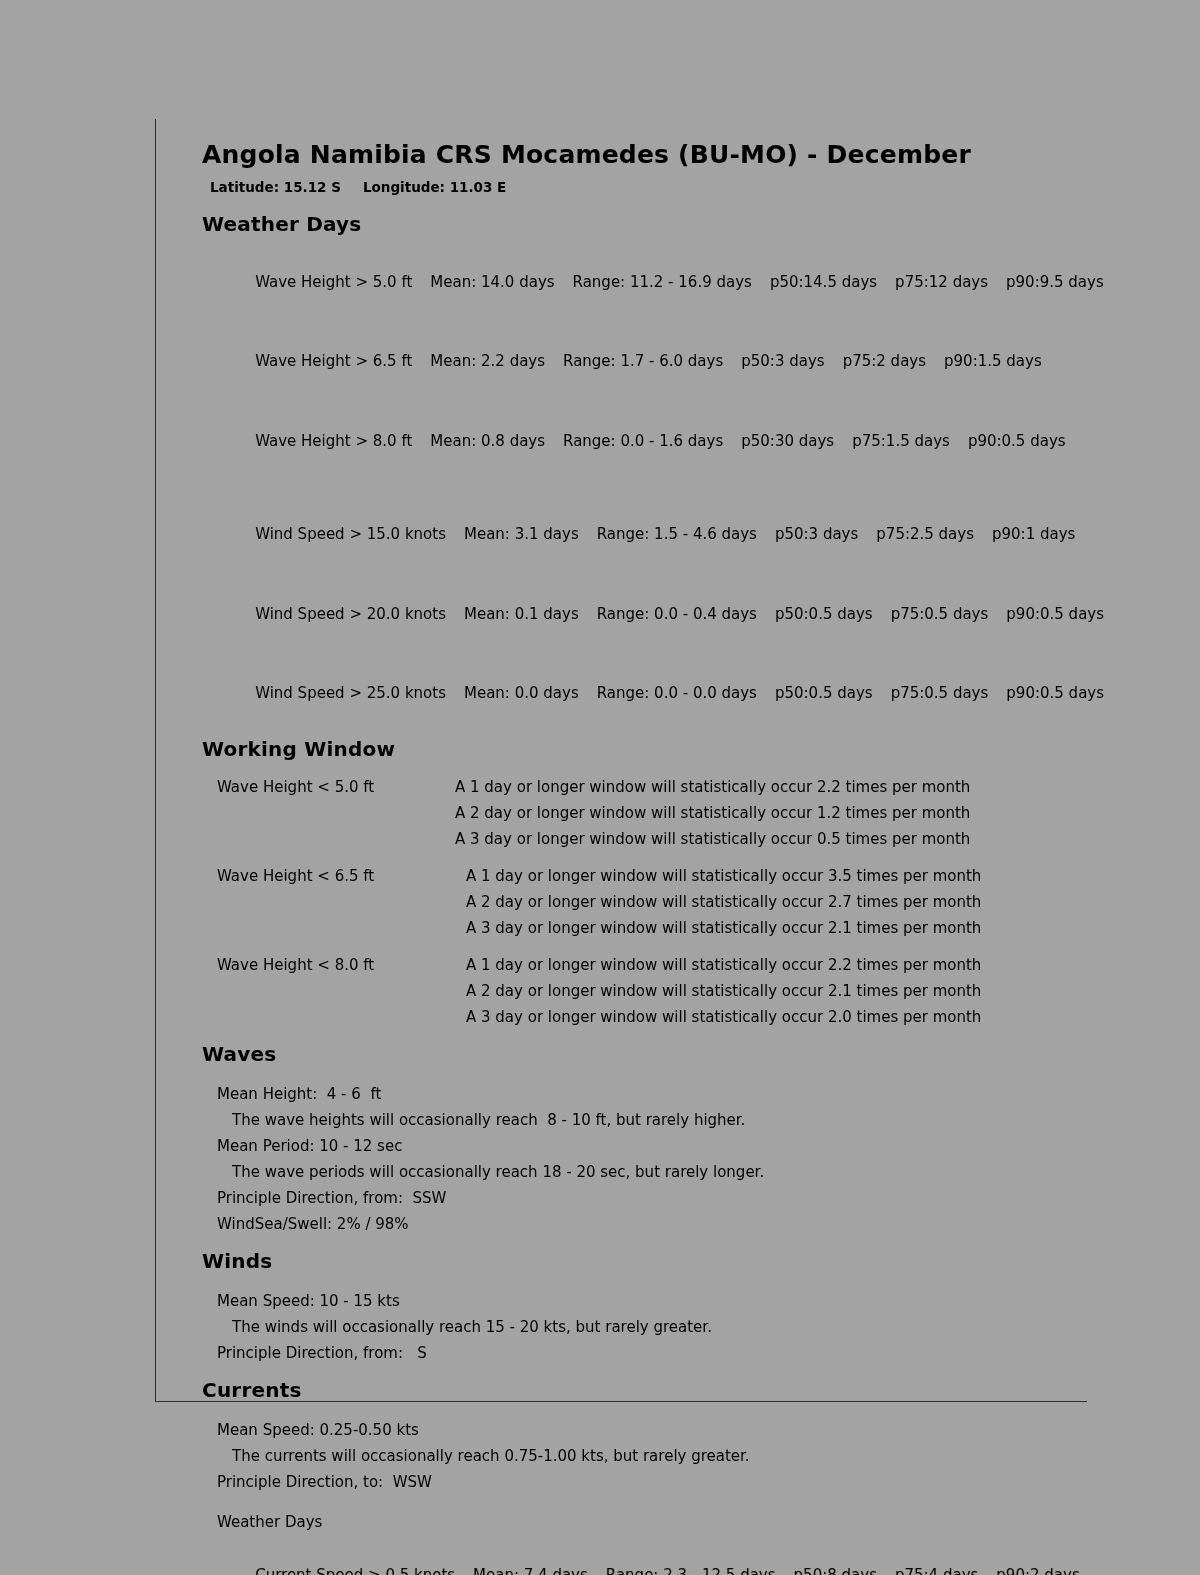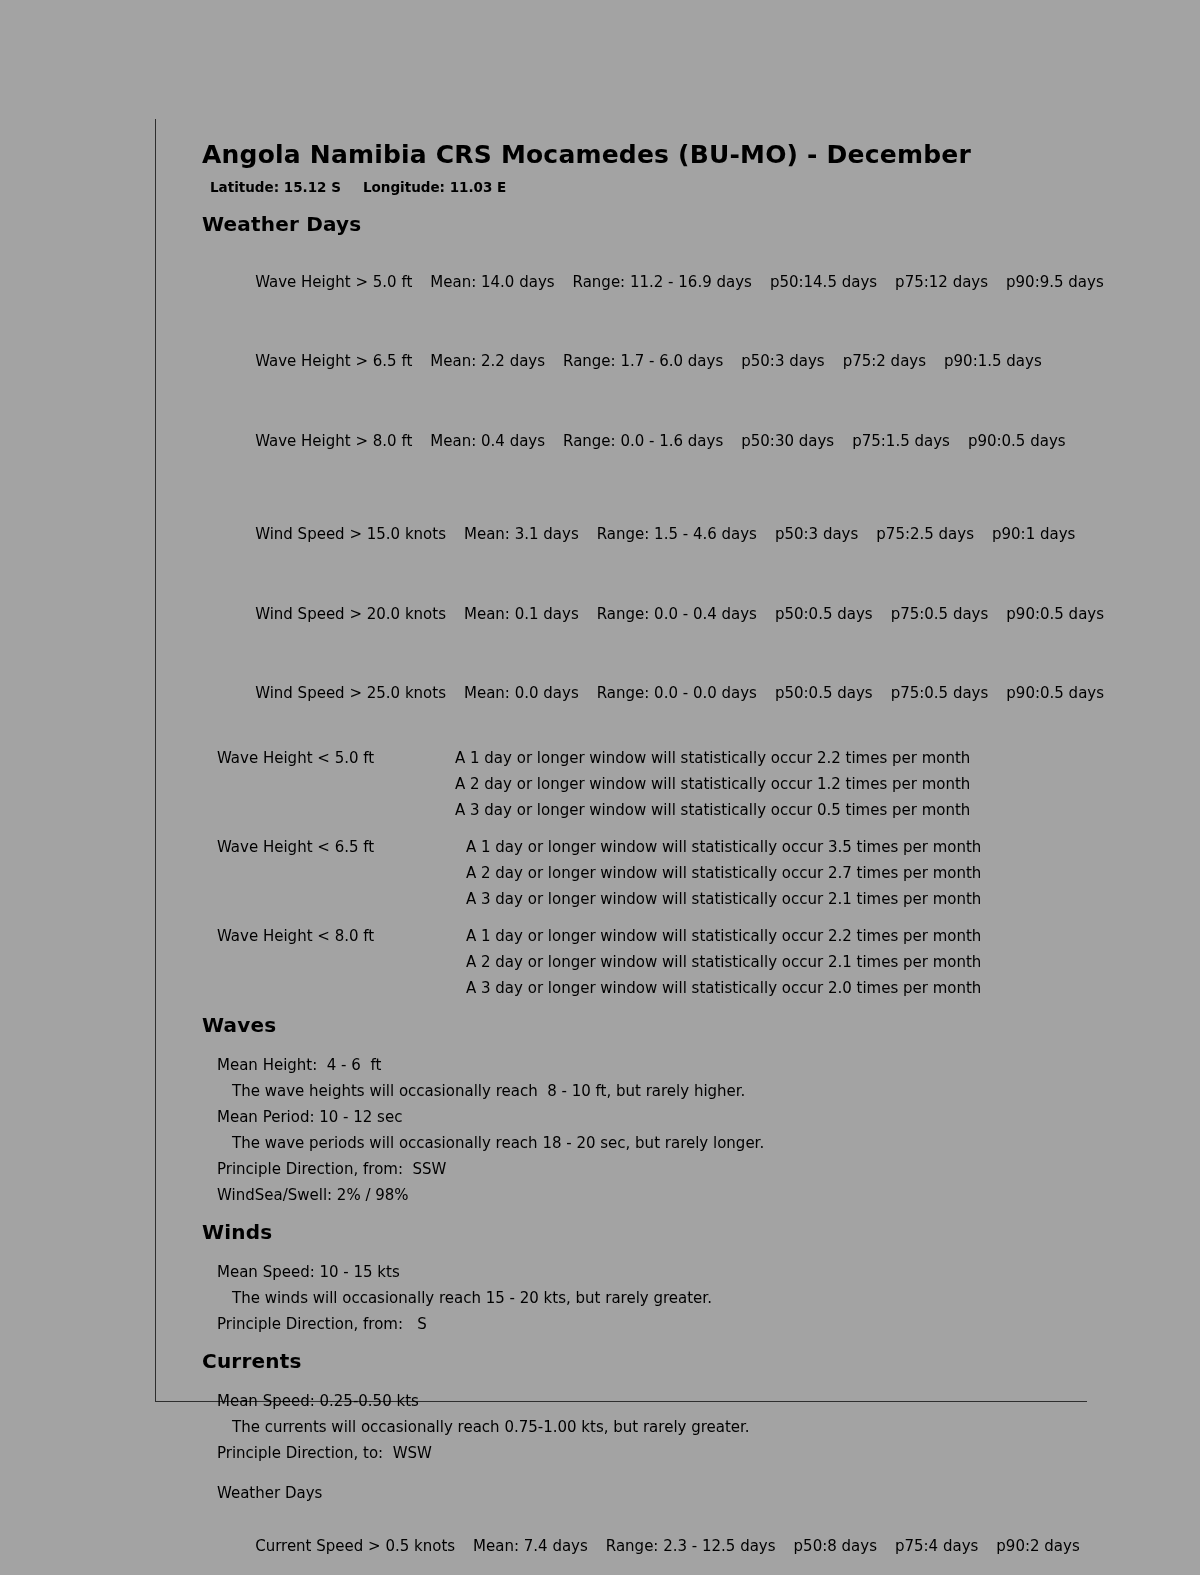--- a/index.html
+++ b/index.html
@@ -120,36 +120,37 @@
     <h2 class="h2-weather">Weather Days</h2>
 
     <div class="rows">
       <div class="stat-row">
         <span class="seg">Wave Height &gt; 5.0 ft</span><span class="seg">Mean: 14.0 days</span><span class="seg">Range: 11.2 - 16.9 days</span><span class="seg">p50:14.5 days</span><span class="seg">p75:12 days</span><span class="seg">p90:9.5 days</span>
       </div>
       <div class="stat-row">
         <span class="seg">Wave Height &gt; 6.5 ft</span><span class="seg">Mean: 2.2 days</span><span class="seg">Range: 1.7 - 6.0 days</span><span class="seg">p50:3 days</span><span class="seg">p75:2 days</span><span class="seg">p90:1.5 days</span>
       </div>
       <div class="stat-row">
-        <span class="seg">Wave Height &gt; 8.0 ft</span><span class="seg">Mean: 0.4 days</span><span class="seg">Range: 0.0 - 1.6 days</span><span class="seg">p50:30 days</span><span class="seg">p75:1.5 days</span><span class="seg">p90:0.5 days</span>
+        <span class="seg">Wave Height &gt; 8.0 ft</span><span class="seg">Mean: 0.8 days</span><span class="seg">Range: 0.0 - 1.6 days</span><span class="seg">p50:30 days</span><span class="seg">p75:1.5 days</span><span class="seg">p90:0.5 days</span>
       </div>
     </div>
 
     <div class="rows gap-top">
       <div class="stat-row">
         <span class="seg">Wind Speed &gt; 15.0 knots</span><span class="seg">Mean: 3.1 days</span><span class="seg">Range: 1.5 - 4.6 days</span><span class="seg">p50:3 days</span><span class="seg">p75:2.5 days</span><span class="seg">p90:1 days</span>
       </div>
       <div class="stat-row">
         <span class="seg">Wind Speed &gt; 20.0 knots</span><span class="seg">Mean: 0.1 days</span><span class="seg">Range: 0.0 - 0.4 days</span><span class="seg">p50:0.5 days</span><span class="seg">p75:0.5 days</span><span class="seg">p90:0.5 days</span>
       </div>
       <div class="stat-row">
         <span class="seg">Wind Speed &gt; 25.0 knots</span><span class="seg">Mean: 0.0 days</span><span class="seg">Range: 0.0 - 0.0 days</span><span class="seg">p50:0.5 days</span><span class="seg">p75:0.5 days</span><span class="seg">p90:0.5 days</span>
       </div>
     </div>
 
+    <h2 class="h2-working">Working Window</h2>
 
     <div class="ww-block">
       <div class="ww-group">
         <div class="ww-label">Wave Height &lt; 5.0 ft</div>
         <div class="ww-lines">
           <div class="ww-line">A 1 day or longer window will statistically occur 2.2 times per month</div>
           <div class="ww-line">A 2 day or longer window will statistically occur 1.2 times per month</div>
           <div class="ww-line">A 3 day or longer window will statistically occur 0.5 times per month</div>
         </div>
       </div>

